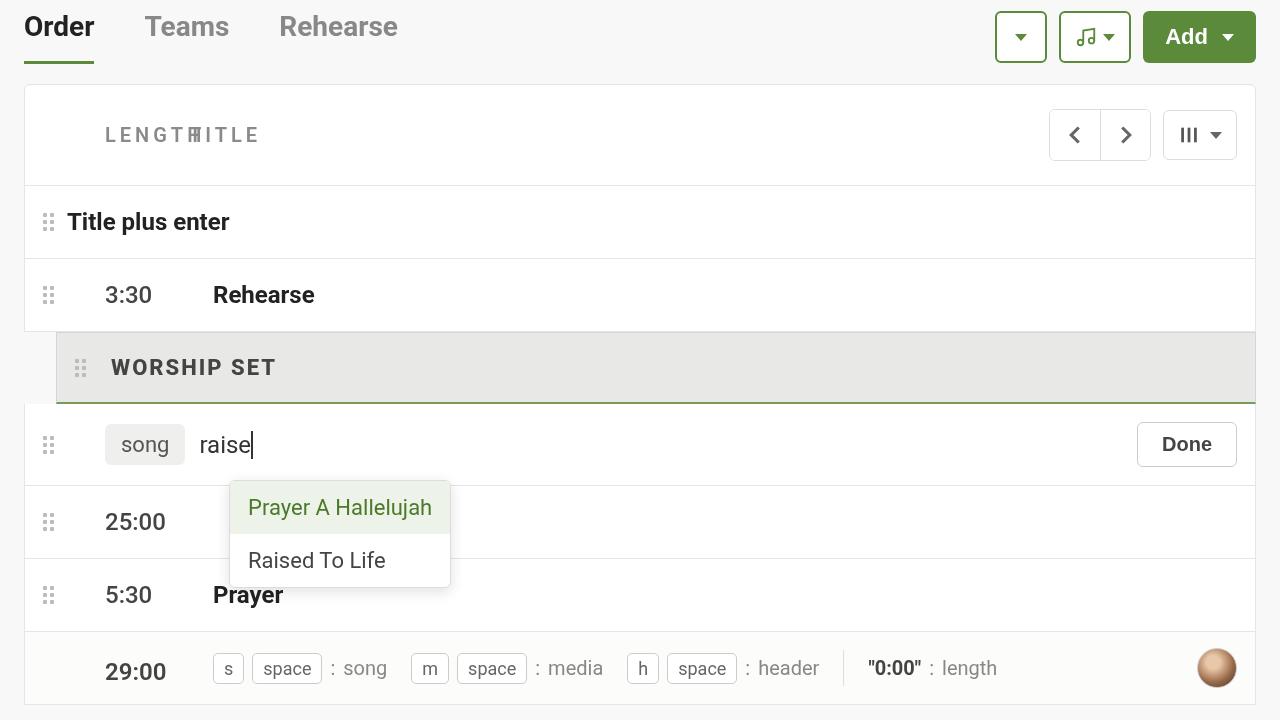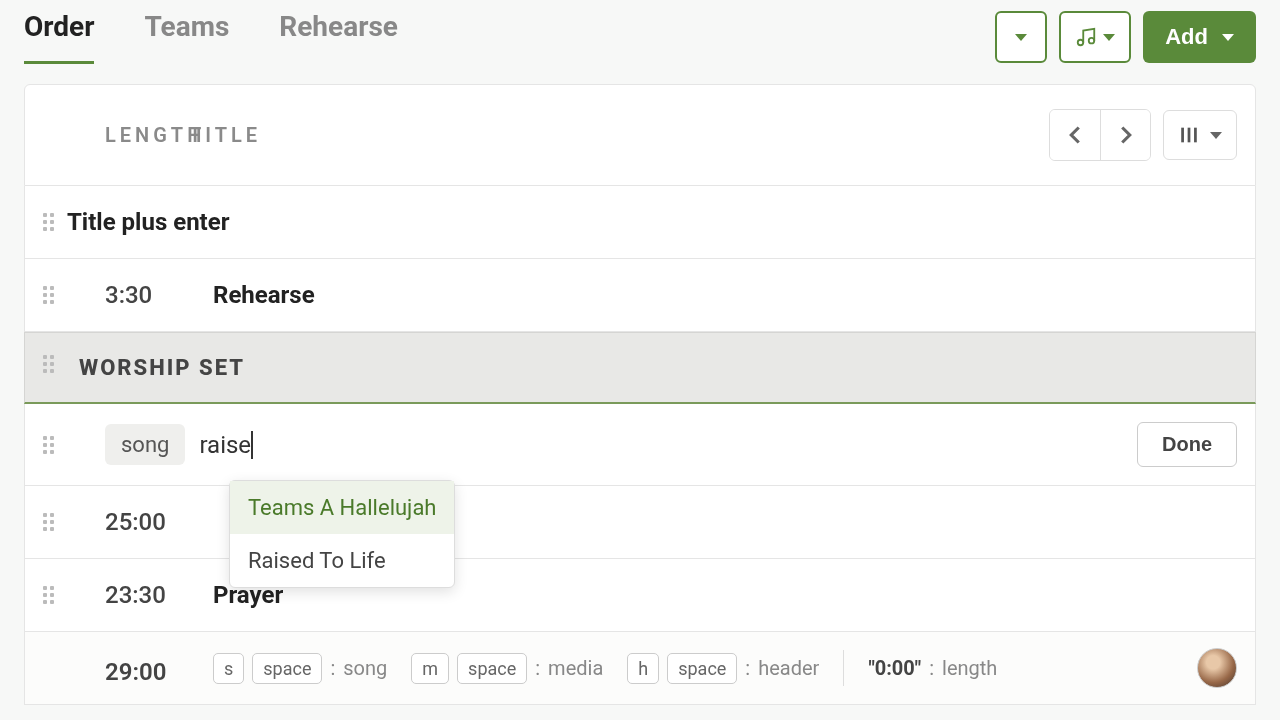--- a/index.html
+++ b/index.html
@@ -165,25 +165,27 @@
 }
 .title-cell {
   flex: 1;
   font-size: 24px;
   font-weight: 700;
   color: #222;
 }
 
 .section-row {
   display: flex;
+  align-items: center;
   padding: 22px 18px;
   background: #e8e8e6;
   border: 1px solid #d5d5d3;
   border-top: 1px solid #d5d5d3;
   border-bottom: 2px solid #7a9a5a;
+  margin-left: 32px;
 }
 .section-title {
   padding-left: 12px;
   font-size: 22px;
   font-weight: 800;
   letter-spacing: 2px;
   color: #444;
 }
 
 .input-row {
@@ -428,21 +430,21 @@
       </div>
     <div class="chip">song</div>
     <div style="display:flex;align-items:center;flex:1;margin-left:14px">
       <span style="font-size:24px;color:#333">raise</span>
       <span class="caret-blink"></span>
       <input class="song-input" style="opacity: 0; position: absolute;">
     </div>
     <button class="done-btn">Done</button>
 
     <div class="autocomplete">
-      <div class="ac-item selected">Teams A Hallelujah</div>
+      <div class="ac-item selected">Prayer A Hallelujah</div>
       <div class="ac-item">Raised To Life</div>
     </div>
   </div>
 
   <div class="row">
     <div class="drag-handle">
         <span>
           <i></i>
           <i></i>
         </span>
@@ -467,21 +469,21 @@
         </span>
         <span>
           <i></i>
           <i></i>
         </span>
         <span>
           <i></i>
           <i></i>
         </span>
       </div>
-    <div class="length-cell">23:30</div>
+    <div class="length-cell">5:30</div>
     <div class="title-cell">Prayer</div>
   </div>
 
   <div class="footer-row">
     <div class="drag-handle" style="visibility:hidden">
         <span>
           <i></i>
           <i></i>
         </span>
       </div>

